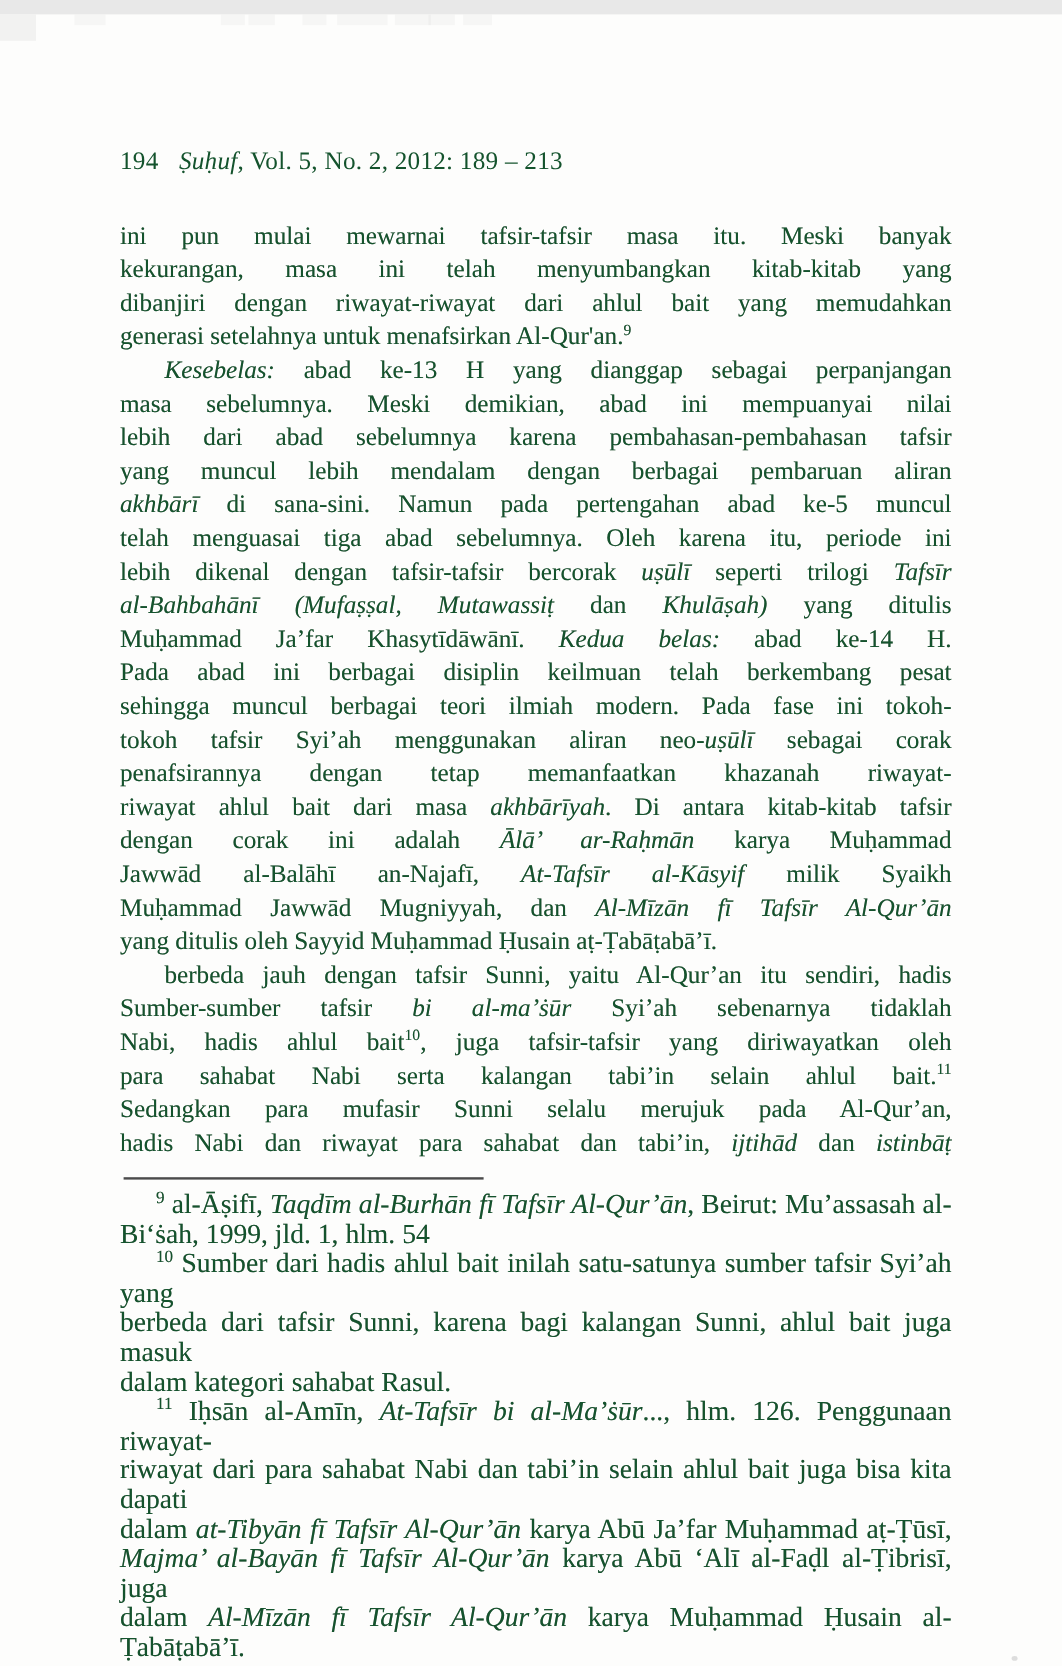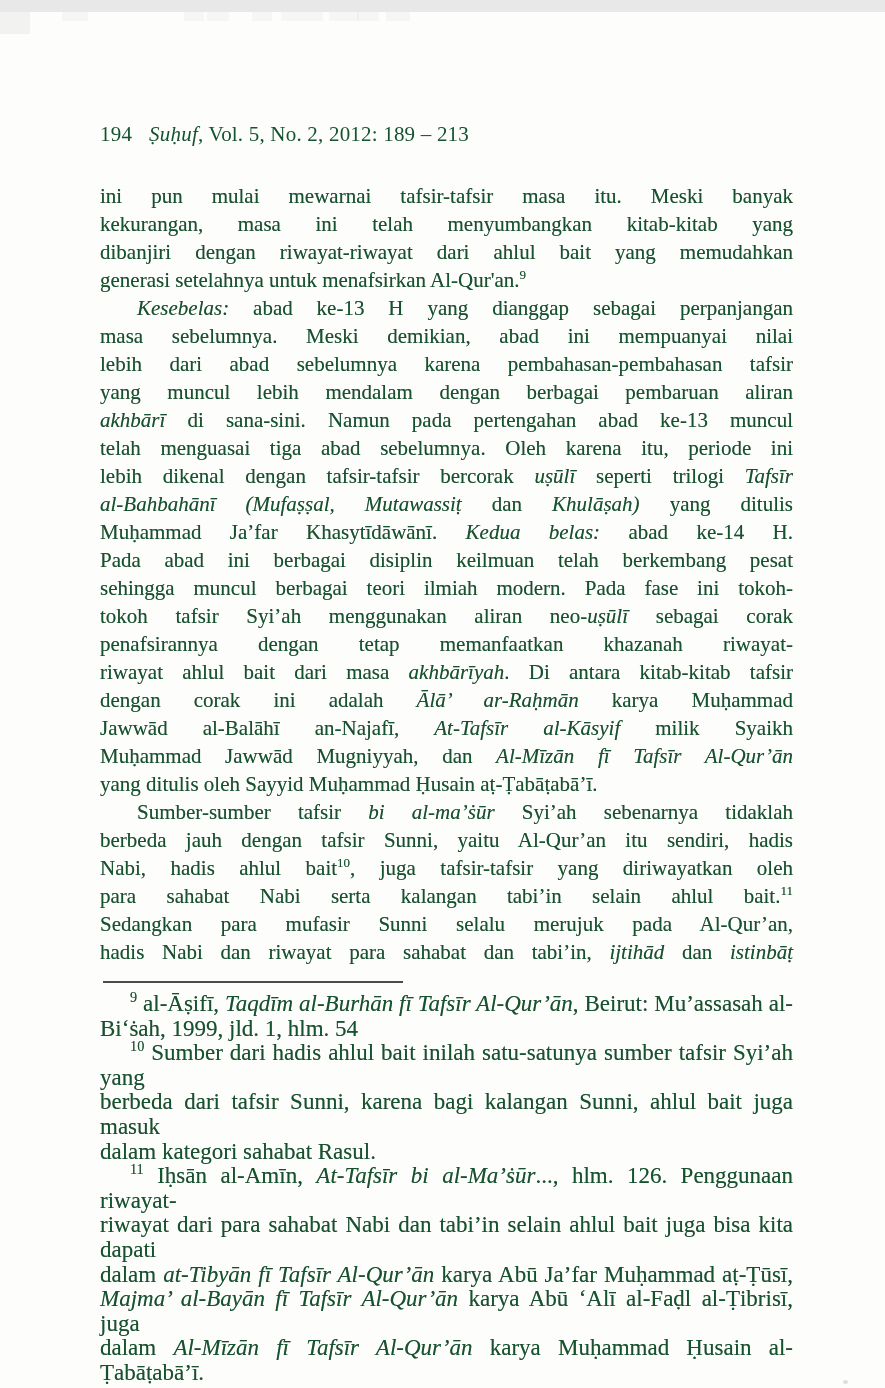--- a/index.html
+++ b/index.html
@@ -73,38 +73,38 @@
           <div class="line"><span>ini pun mulai mewarnai tafsir-tafsir masa itu. Meski banyak</span></div>
           <div class="line"><span>kekurangan, masa ini telah menyumbangkan kitab-kitab yang</span></div>
           <div class="line"><span>dibanjiri dengan riwayat-riwayat dari ahlul bait yang memudahkan</span></div>
           <div class="line no-j"><span>generasi setelahnya untuk menafsirkan Al-Qur'an.</span><span class="sup">9</span></div>
         </div>
         <div class="para indent">
           <div class="line"><span class="i">Kesebelas:</span><span> abad ke-13 H yang dianggap sebagai perpanjangan</span></div>
           <div class="line"><span>masa sebelumnya. Meski demikian, abad ini mempuanyai nilai</span></div>
           <div class="line"><span>lebih dari abad sebelumnya karena pembahasan-pembahasan tafsir</span></div>
           <div class="line"><span>yang muncul lebih mendalam dengan berbagai pembaruan aliran</span></div>
-          <div class="line"><span class="i">akhbārī</span><span> di sana-sini. Namun pada pertengahan abad ke-13 muncul</span></div>
+          <div class="line"><span class="i">akhbārī</span><span> di sana-sini. Namun pada pertengahan abad ke-5 muncul</span></div>
           <div class="line"><span>telah menguasai tiga abad sebelumnya. Oleh karena itu, periode ini</span></div>
           <div class="line"><span>lebih dikenal dengan tafsir-tafsir bercorak </span><span class="i">uṣūlī</span><span> seperti trilogi </span><span class="i">Tafsīr</span></div>
           <div class="line"><span class="i">al-Bahbahānī</span><span> </span><span class="i">(Mufaṣṣal, Mutawassiṭ</span><span> dan </span><span class="i">Khulāṣah)</span><span> yang ditulis</span></div>
           <div class="line"><span>Muḥammad Ja’far Khasytīdāwānī. </span><span class="i">Kedua belas:</span><span> abad ke-14 H.</span></div>
           <div class="line"><span>Pada abad ini berbagai disiplin keilmuan telah berkembang pesat</span></div>
           <div class="line"><span>sehingga muncul berbagai teori ilmiah modern. Pada fase ini tokoh-</span></div>
           <div class="line"><span>tokoh tafsir Syi’ah menggunakan aliran neo-</span><span class="i">uṣūlī</span><span> sebagai corak</span></div>
           <div class="line"><span>penafsirannya dengan tetap memanfaatkan khazanah riwayat-</span></div>
           <div class="line"><span>riwayat ahlul bait dari masa </span><span class="i">akhbārīyah</span><span>. Di antara kitab-kitab tafsir</span></div>
           <div class="line"><span>dengan corak ini adalah </span><span class="i">Ālā’ ar-Raḥmān</span><span> karya Muḥammad</span></div>
           <div class="line"><span>Jawwād al-Balāhī an-Najafī, </span><span class="i">At-Tafsīr al-Kāsyif</span><span> milik Syaikh</span></div>
           <div class="line"><span>Muḥammad Jawwād Mugniyyah, dan </span><span class="i">Al-Mīzān fī Tafsīr Al-Qur’ān</span></div>
           <div class="line no-j"><span>yang ditulis oleh Sayyid Muḥammad Ḥusain aṭ-Ṭabāṭabā’ī.</span></div>
         </div>
         <div class="para indent">
+          <div class="line"><span>berbeda jauh dengan tafsir Sunni, yaitu Al-Qur’an itu sendiri, hadis</span></div>
           <div class="line"><span>Sumber-sumber tafsir </span><span class="i">bi al-ma’ṡūr</span><span> Syi’ah sebenarnya tidaklah</span></div>
-          <div class="line"><span>berbeda jauh dengan tafsir Sunni, yaitu Al-Qur’an itu sendiri, hadis</span></div>
           <div class="line"><span>Nabi, hadis ahlul bait</span><span class="sup">10</span><span>, juga tafsir-tafsir yang diriwayatkan oleh</span></div>
           <div class="line"><span>para sahabat Nabi serta kalangan tabi’in selain ahlul bait.</span><span class="sup">11</span></div>
           <div class="line"><span>Sedangkan para mufasir Sunni selalu merujuk pada Al-Qur’an,</span></div>
           <div class="line"><span>hadis Nabi dan riwayat para sahabat dan tabi’in, </span><span class="i">ijtihād</span><span> dan </span><span class="i">istinbāṭ</span></div>
         </div>
       </div>
     <div class="fn-sep"></div>
     <div class="footnotes" id="footnotes">
         <div class="para indent">
           <div class="line"><span class="sup">9</span><span> al-Āṣifī, </span><span class="i">Taqdīm al-Burhān fī Tafsīr Al-Qur’ān</span><span>, Beirut: Mu’assasah al-</span></div>

